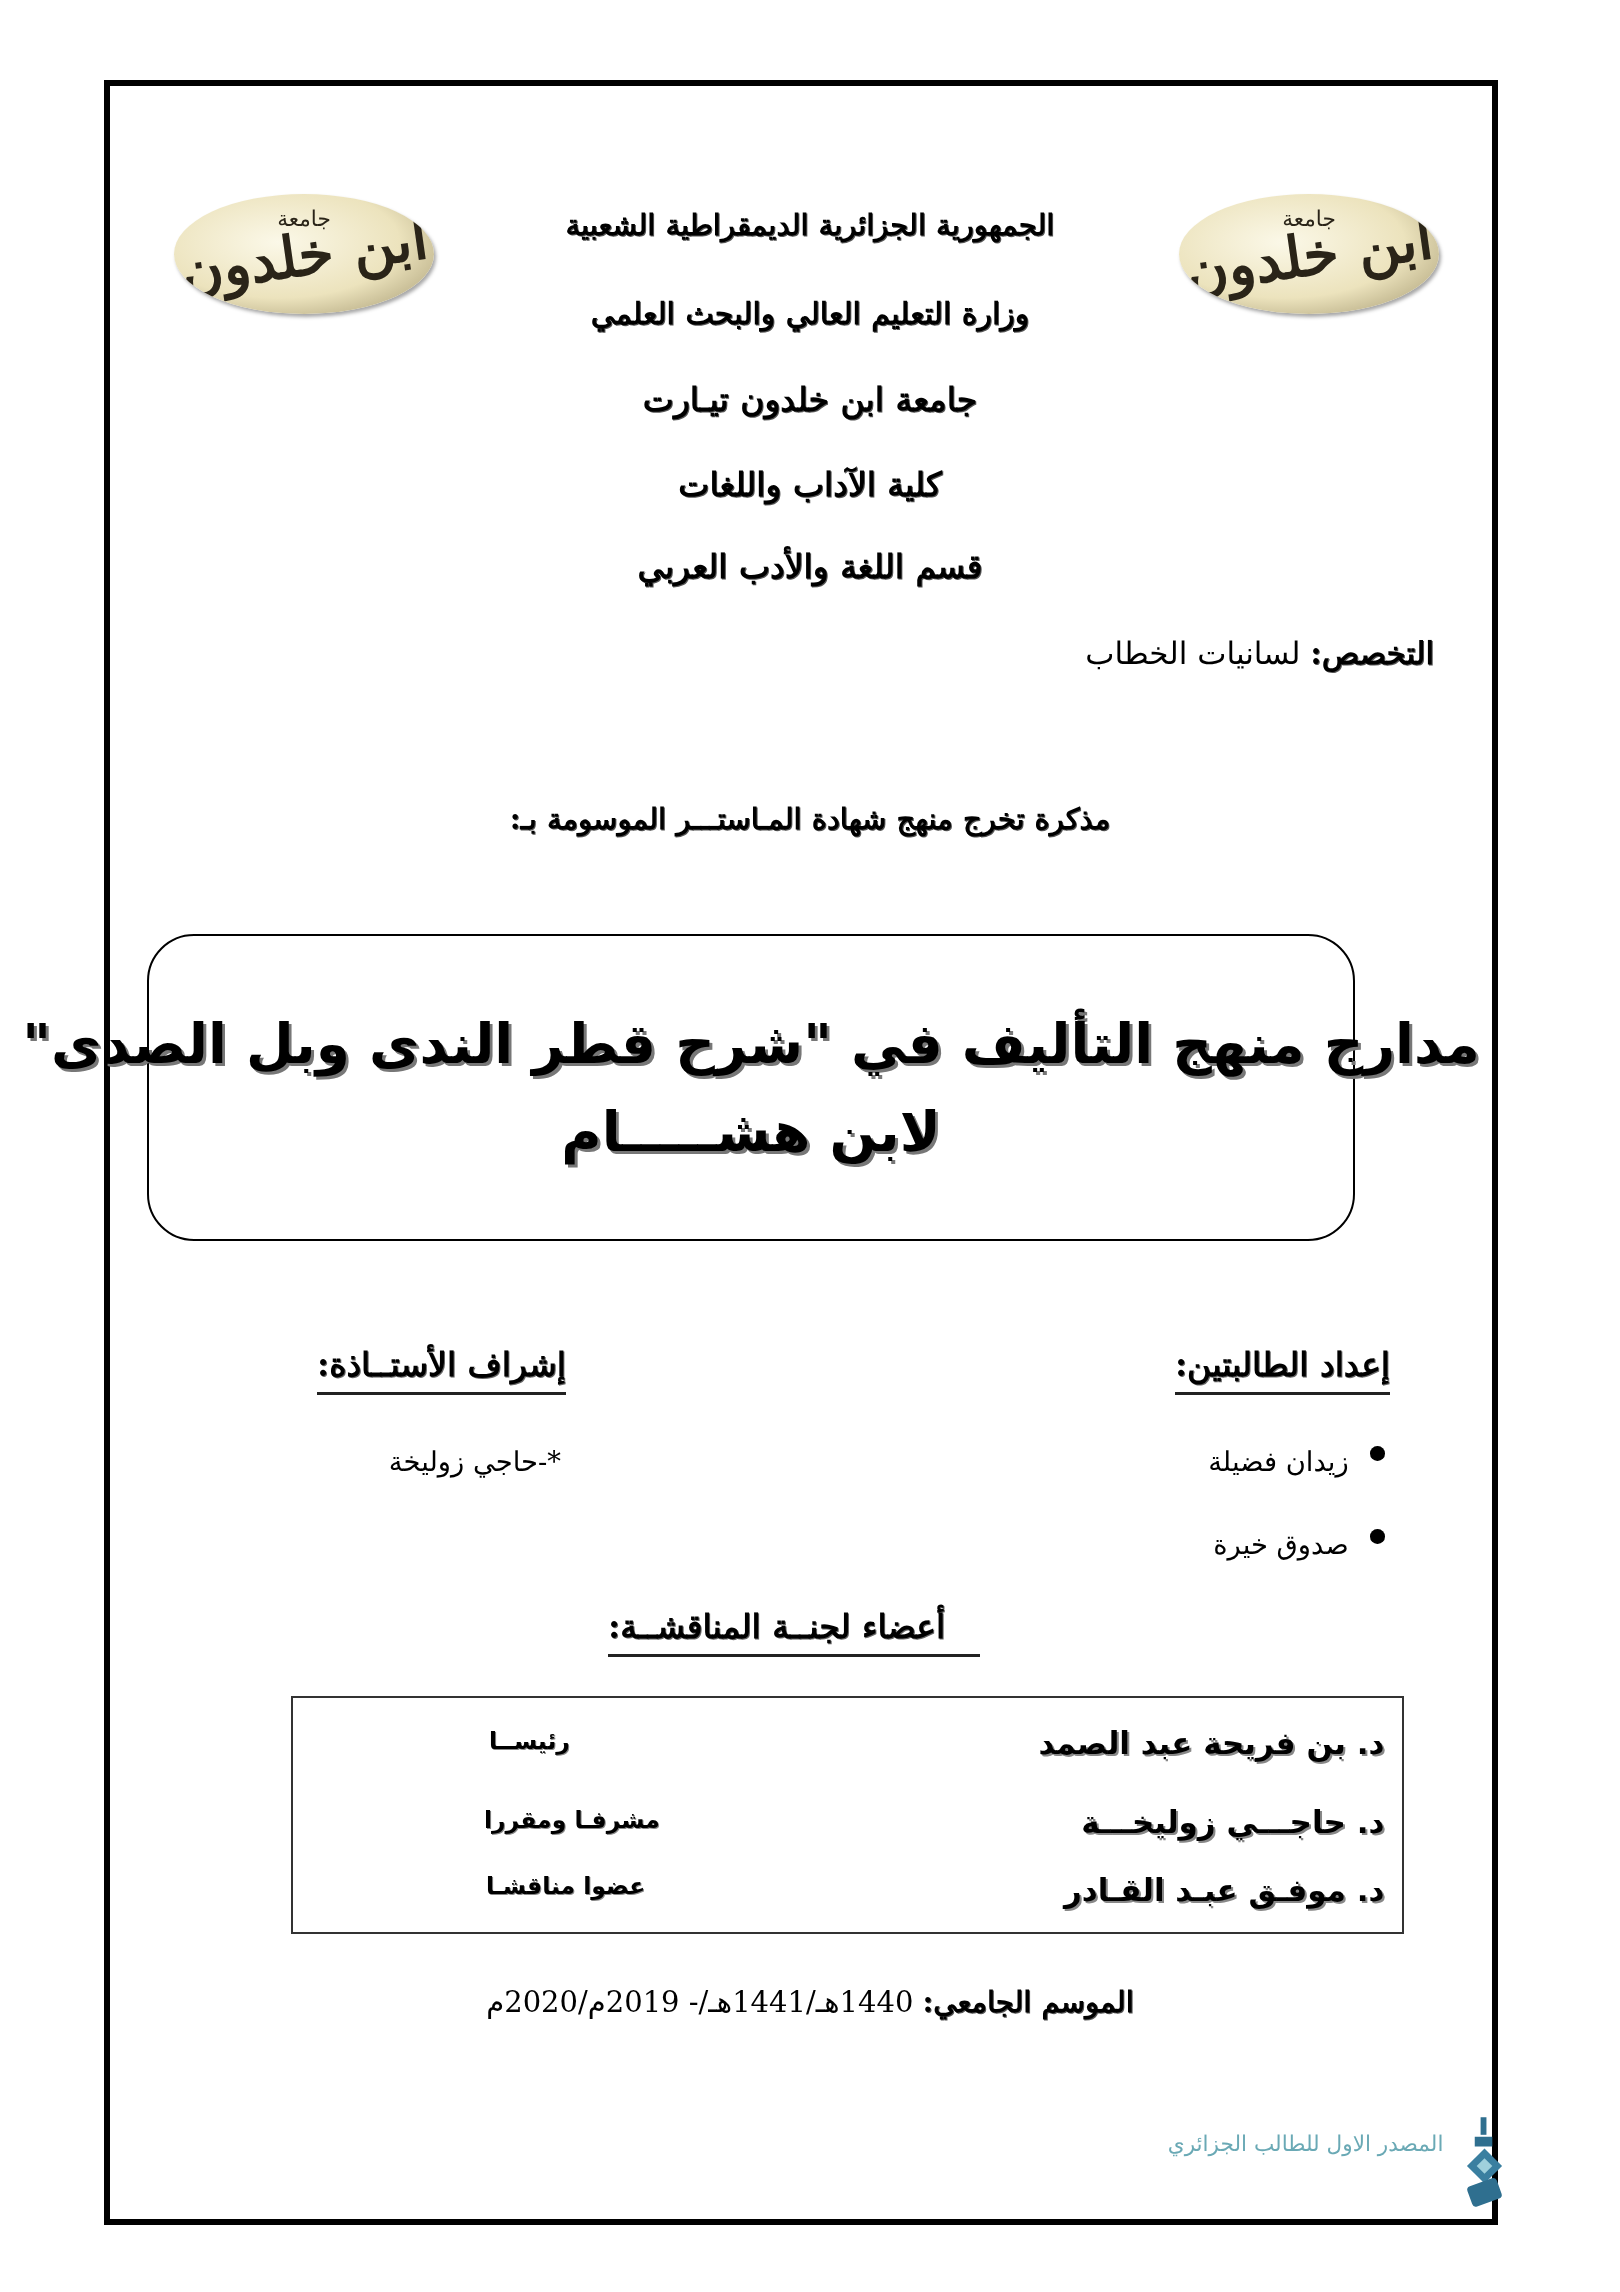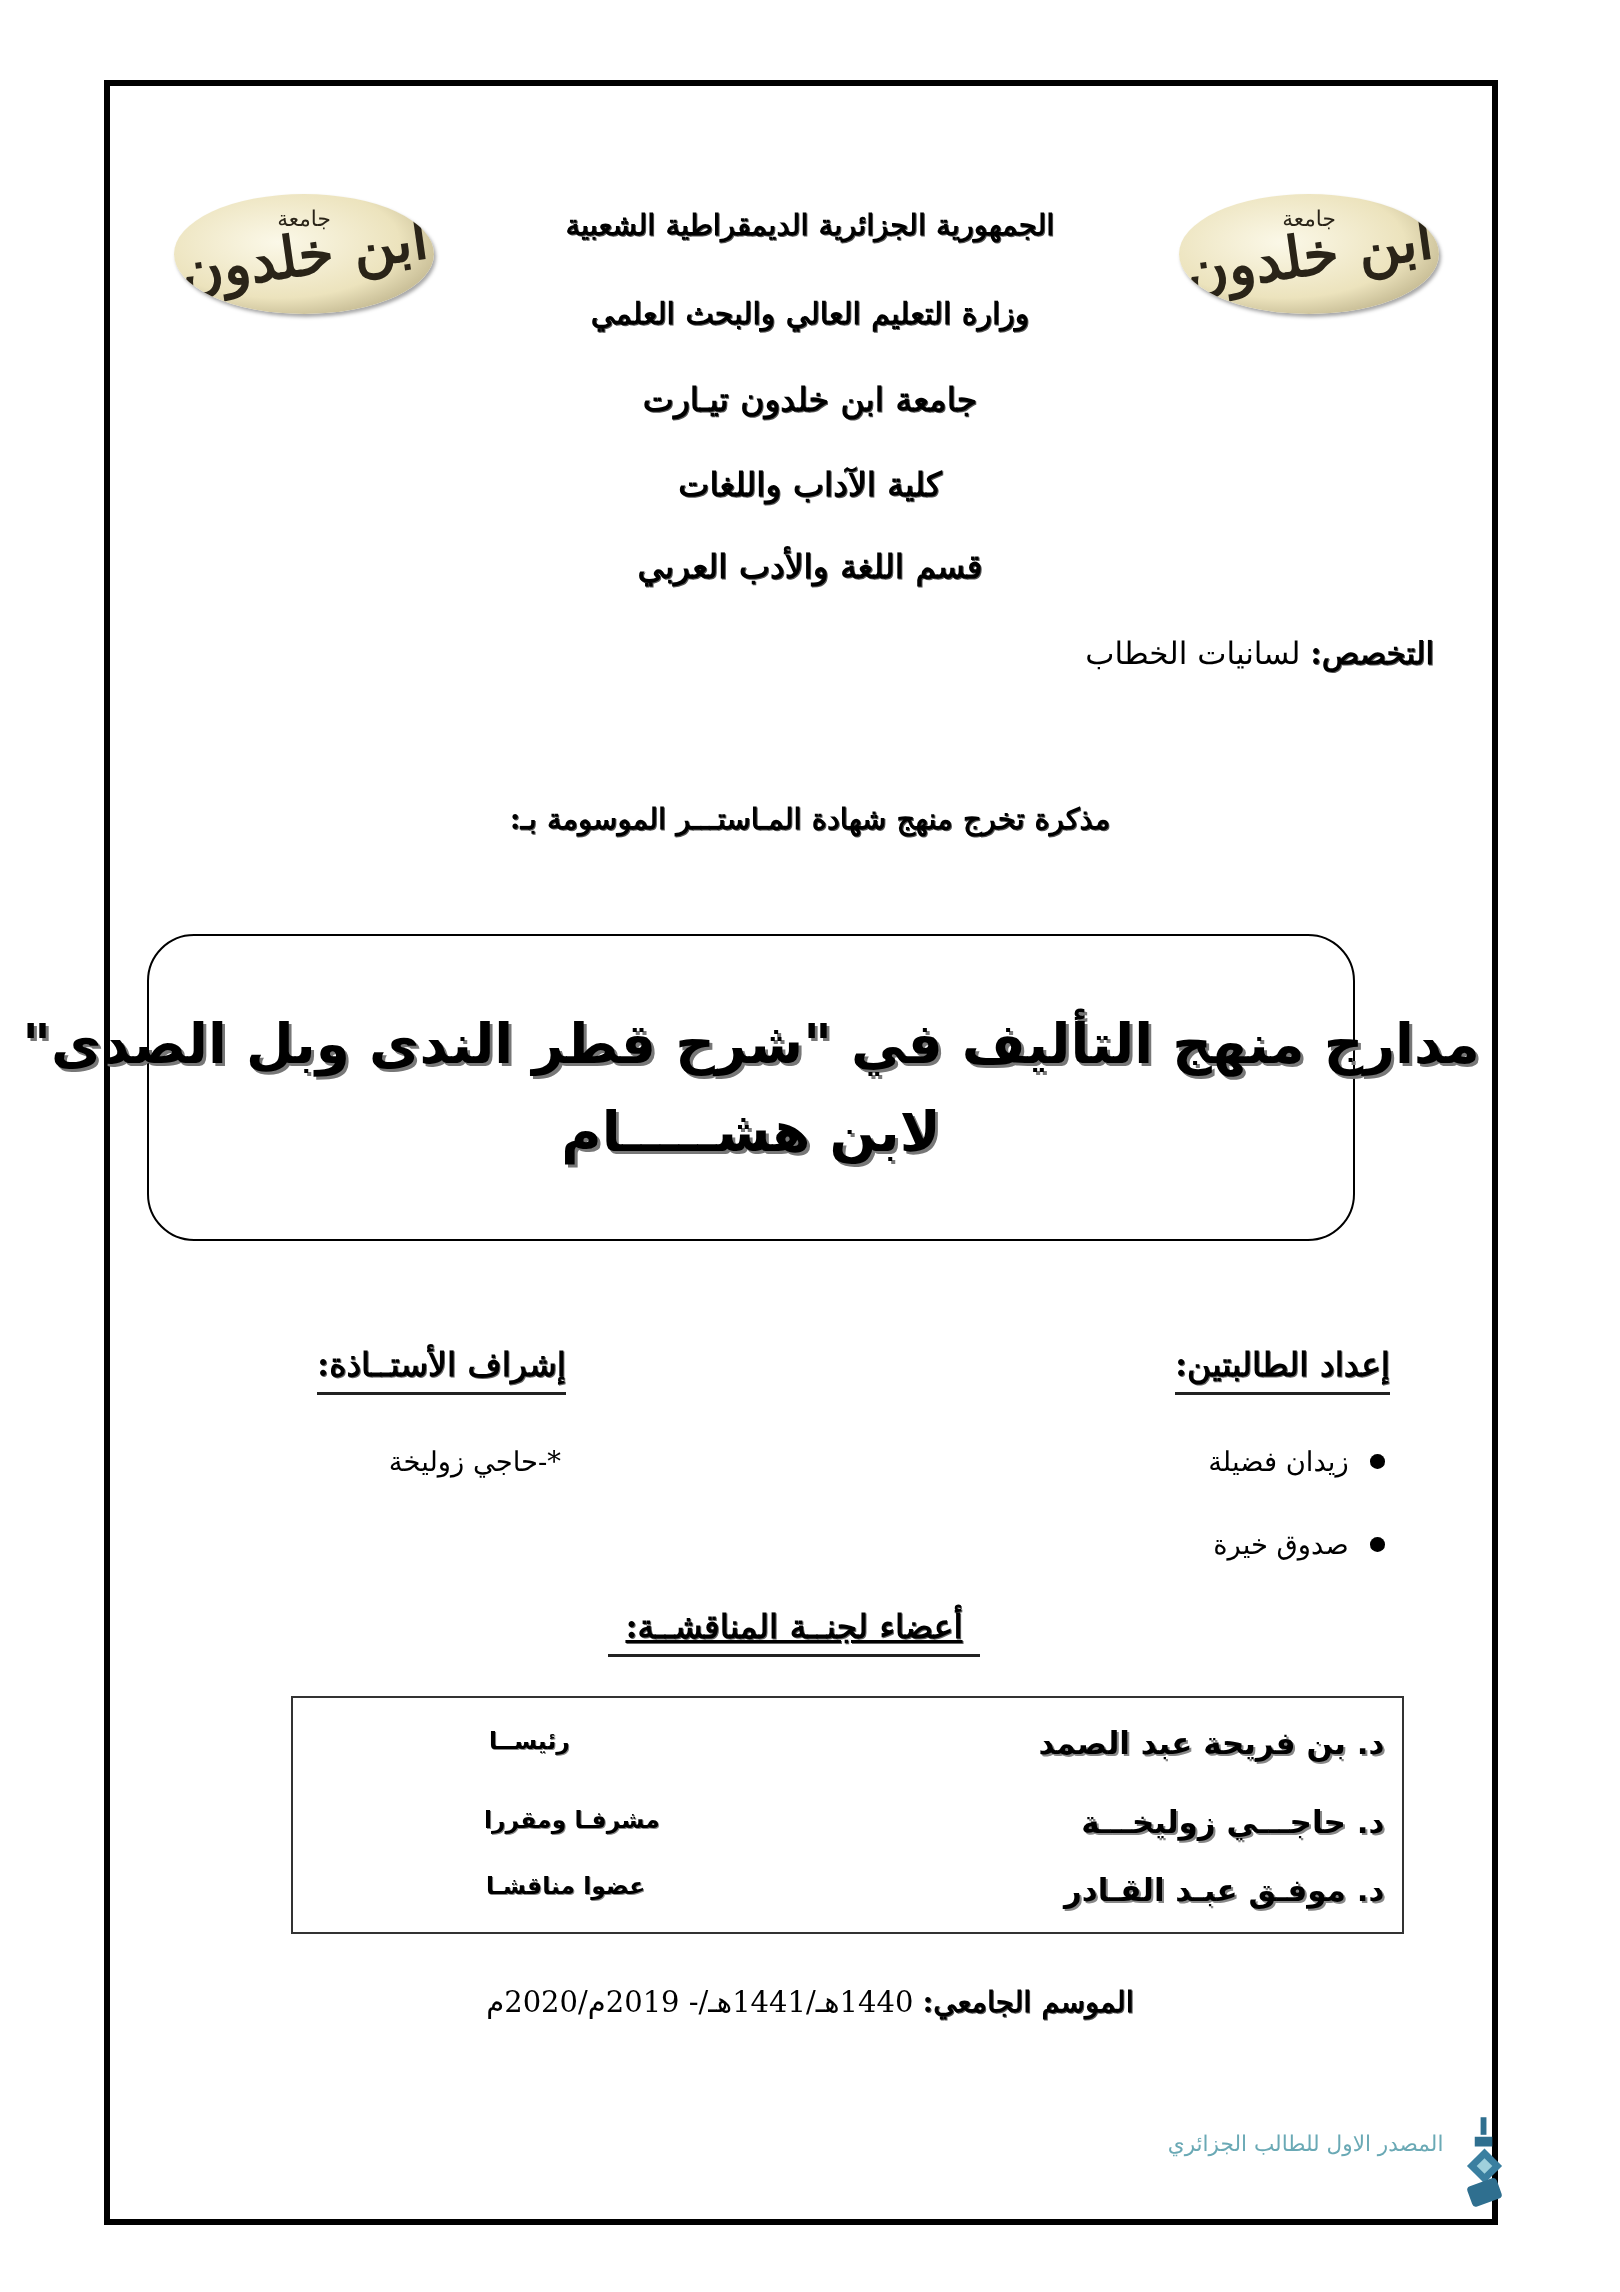--- a/index.html
+++ b/index.html
@@ -20,21 +20,21 @@
   .spec b { font-weight:bold; text-shadow:1px 1px 0 #555;text-align:center; }
   .memo { font-weight:bold; font-size:29px; text-shadow:1px 1px 0 #555; }
   .title-box { position:absolute; left:147px; top:934px; width:1208px; height:307px;
                border:2px solid #000; border-radius:47px; box-sizing:border-box;
                display:flex; flex-direction:column; align-items:center; justify-content:center;
                direction:rtl; }
   .title-box .t { font-family:"DejaVu Sans","Liberation Sans",sans-serif; font-weight:bold;
                   font-size:55px; line-height:88px; text-shadow:2.9px 2.9px 0 #777; white-space:nowrap; }
   .sec-head { position:absolute; font-weight:bold; font-size:33px; direction:rtl;
               text-shadow:1px 1px 0 #666; padding-bottom:7.8px; border-bottom:3.9px solid #222; }
-  .bullet-row { position:absolute; direction:rtl; font-size:27.4px; display:flex; align-items:center; }
+  .bullet-row { position:absolute; direction:rtl; font-size:27.4px; display:flex; align-items:flex-start; }
   .bullet-row .dot { display:inline-block; width:14.7px; height:14.7px; border-radius:50%; background:#000; margin-left:21.6px; }
   .sup { position:absolute; direction:rtl; font-size:27.4px; }
   .committee { position:absolute; left:291px; top:1696px; width:1113px; height:238px;
                border:2px solid #333; box-sizing:border-box; }
   .crow { position:absolute; left:0; right:0; direction:rtl;
           font-family:"DejaVu Sans","Liberation Sans",sans-serif; font-weight:bold; }
   .crow .name { position:absolute; right:17.6px; font-size:31px; text-shadow:2px 2px 0 #888; }
   .crow .role { position:absolute; left:196px; font-size:23.5px; text-shadow:1px 1px 0 #888; }
   .year { font-size:29px; }
   .year b { text-shadow:1px 1px 0 #555; }
@@ -81,21 +81,21 @@
   <span>زيدان فضيلة</span>
 </div>
 <div class="bullet-row" style="right:235px; top:1529px;">
   <span class="dot"></span>
   <span>صدوق خيرة</span>
 </div>
 
 <div class="sec-head" style="right:1054px; top:1345px;">إشراف الأستــاذة:</div>
 <div class="sup" style="right:1059px; top:1446px;">*-حاجي زوليخة</div>
 
-<div class="sec-head" style="left:0; right:0; margin:auto; width:372px; text-align:center; top:1607px; left:608px; right:auto;text-decoration:underline;">أعضاء لجنــة المناقشــة:</div>
+<div class="sec-head" style="left:0; right:0; margin:auto; width:372px; text-align:left; top:1607px; left:608px; right:auto;">أعضاء لجنــة المناقشــة:</div>
 <div class="committee">
   <div class="crow" style="top:27.4px;">
     <span class="name">د. بن فريحة عبد الصمد</span>
     <span class="role" style="top:2px;">رئيســا</span>
   </div>
   <div class="crow" style="top:106px;">
     <span class="name">د. حاجـــي زوليخـــة</span>
     <span class="role" style="top:2px; left:191px;">مشرفـا ومقررا</span>
   </div>
   <div class="crow" style="top:174px;">

